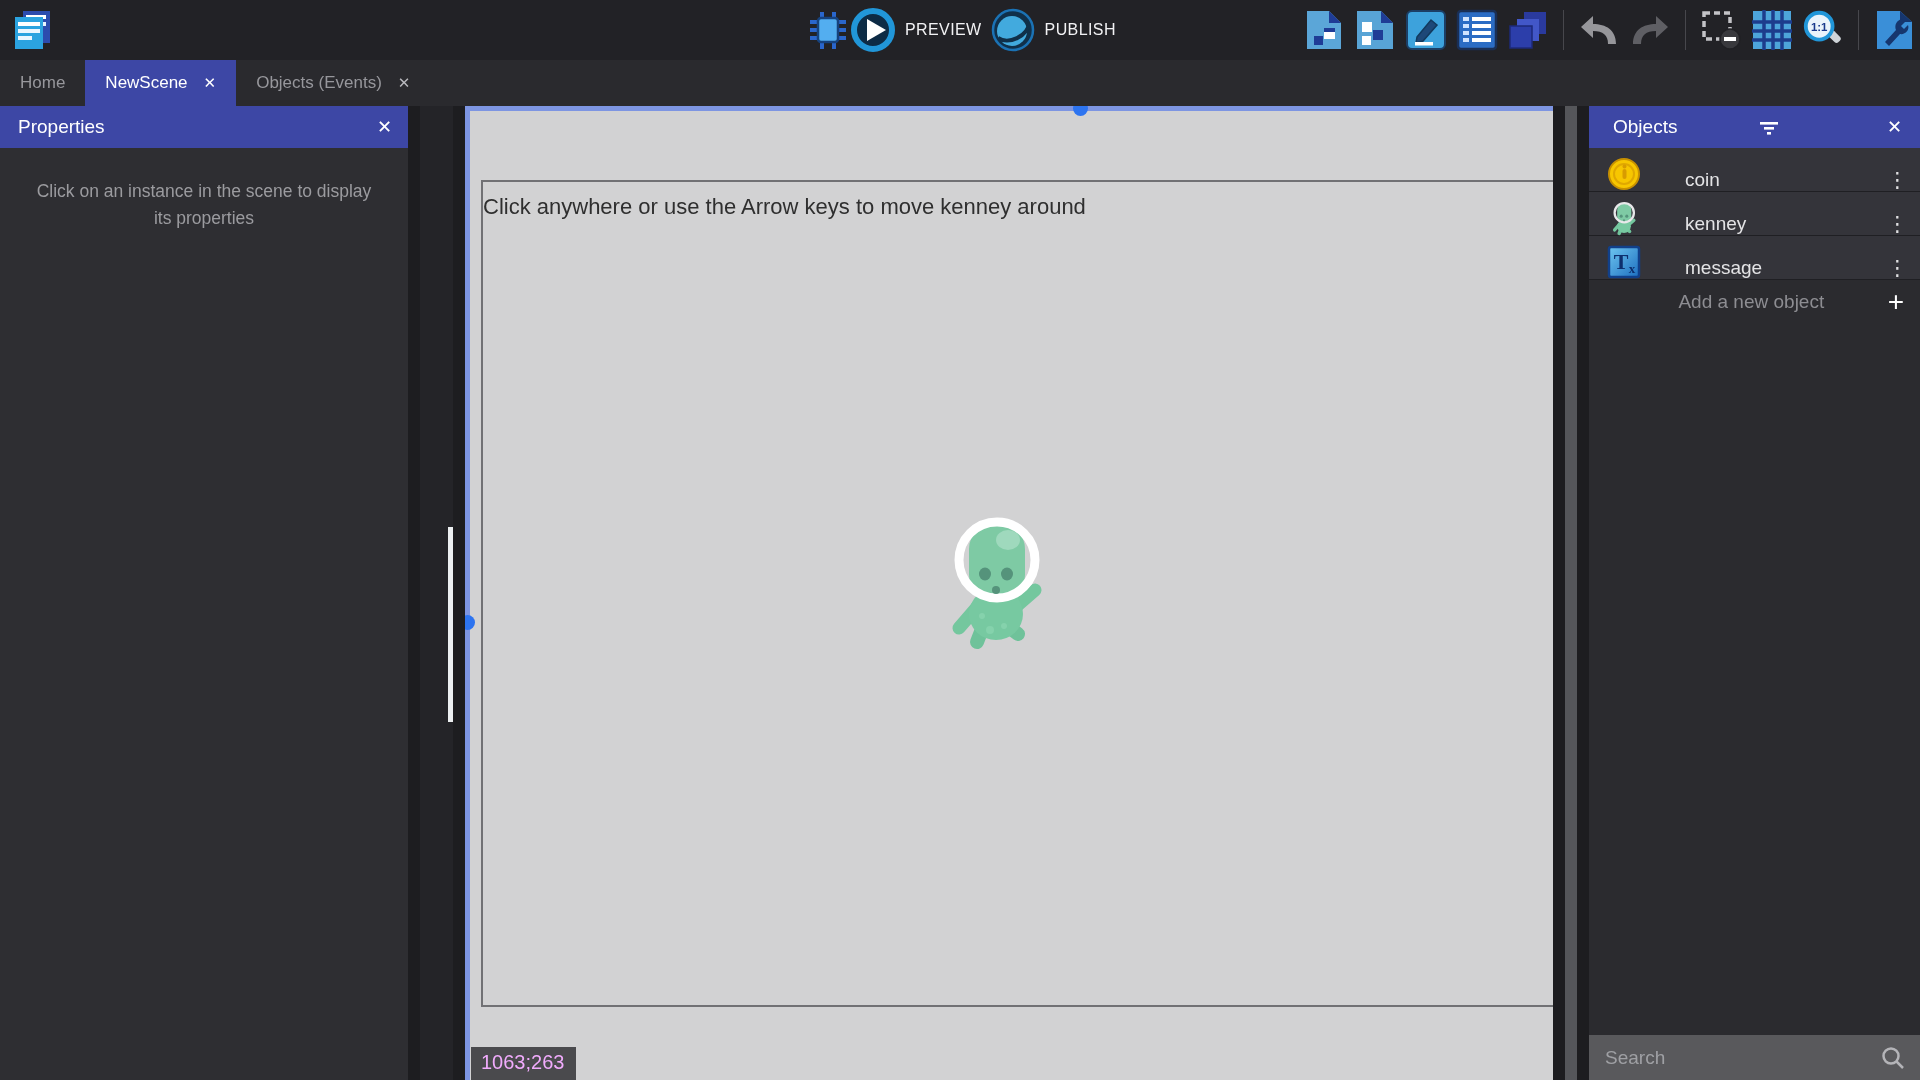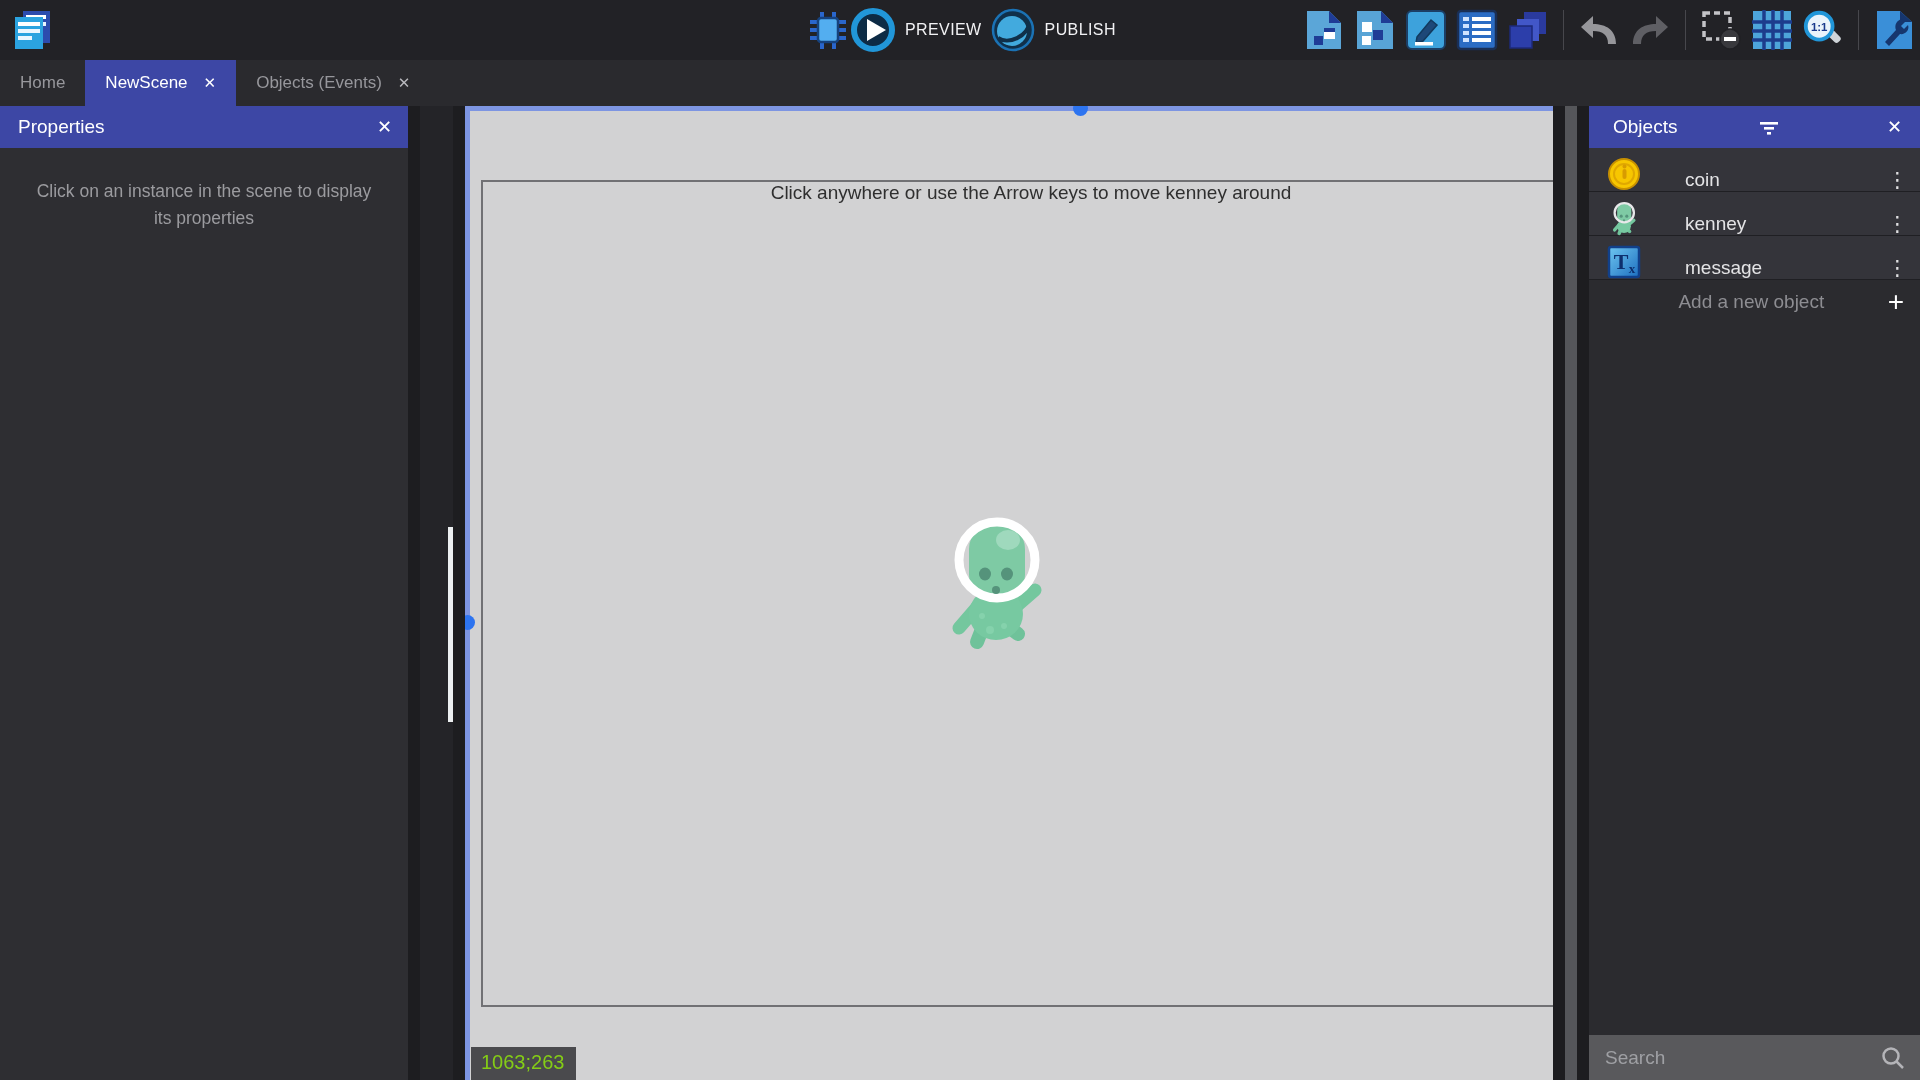--- a/index.html
+++ b/index.html
@@ -40,23 +40,23 @@
   .prop-scroll-thumb { position:absolute; right:0; top:421px; width:5px; height:195px; background:#eceff1; }
 
   
   .canvas { flex:1; position:relative; background:#d2d2d3; overflow:hidden; }
   .h-track { position:absolute; left:0; right:0; top:0; height:5px; background:#7d95e2; }
   .v-track { position:absolute; left:0; top:0; bottom:0; width:5px; background:#7d95e2; }
   .scroll-dot { position:absolute; width:15px; height:15px; border-radius:50%; background:#2d74f0; }
   .dot-top { left:608px; top:-5px; }
   .dot-left { top:509px; left:-5px; }
   .scene-frame { position:absolute; left:16px; top:74px; width:1100px; height:827px; border:2px solid #717174; }
-  .scene-message { text-align:center; font-size:19px; color:#2f2f2f; }
+  .scene-message { margin-top:12px; font-size:22px; color:#2f2f2f; }
   .kenney-sprite { position:absolute; left:479px; top:404px; }
-  .coords-badge { position:absolute; left:6px; bottom:0; background:#4a4a4d; color:#84cc16;
+  .coords-badge { position:absolute; left:6px; bottom:0; background:#4a4a4d; color:#f0abfc;
                   font-size:20px; padding:4px 12px 6px 10px; }
 
   
   .canvas-strip { width:12px; flex:0 0 12px; background:#55565a; }
 
   
   .objects { width:331px; flex:0 0 331px; background:#2b2b2f; display:flex; flex-direction:column; position:relative; }
   .objects .panel-header { padding:0 18px 0 24px; }
   .filter-btn { margin-left:auto; margin-right:26px; cursor:pointer; display:flex; }
   .object-row { height:44px; flex:0 0 44px; background:#34343a; border-bottom:1px solid #1f1f23;

